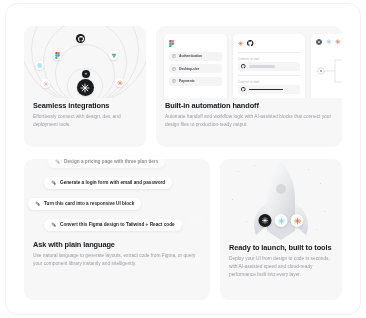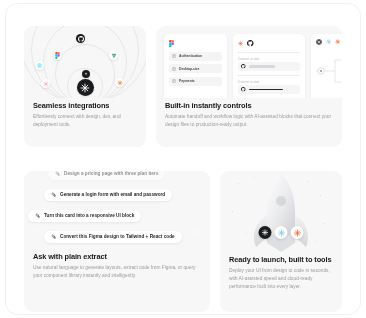--- a/index.html
+++ b/index.html
@@ -10,21 +10,21 @@
     -webkit-font-smoothing:antialiased;
   }
   .page-frame{
     position:absolute;left:6px;top:4px;width:354px;height:310px;
     background:#ffffff;border-radius:12px;
     box-shadow:0 0 0 1px rgba(0,0,0,0.05);
     overflow:hidden;
   }
   .grid{
     position:absolute;left:18px;top:22px;width:318px;height:272px;
-    display:flex;flex-direction:column;gap:24px;
+    display:flex;flex-direction:column;gap:12px;
   }
   .row{display:flex;gap:10px;}
   .card{
     background:#f7f7f7;border-radius:9px;position:relative;overflow:hidden;
   }
   .card.c1{width:122px;height:121px;}
   .card.c2{width:186px;height:121px;}
   .card.c3{width:186px;height:141px;}
   .card.c4{width:122px;height:141px;}
   .visual{position:relative;overflow:hidden;}
@@ -283,21 +283,21 @@
                 <circle cx="32" cy="6" r="3.2" fill="#fff" stroke="#d0d0d4" stroke-width="0.7"></circle>
                 <circle cx="32" cy="6" r="1.1" fill="#9a9ba0"></circle>
                 <circle cx="32" cy="28" r="3.2" fill="#fff" stroke="#d0d0d4" stroke-width="0.7"></circle>
                 <circle cx="32" cy="28" r="1.1" fill="#9a9ba0"></circle>
               </svg>
             </div>
 
           </div>
         </div>
         <div class="copy">
-          <h3>Built-in instantly controls</h3>
+          <h3>Built-in automation handoff</h3>
           <p>Automate handoff and workflow logic with AI-assisted blocks that connect your design files to production-ready output.</p>
         </div>
       </div>
     </div>
 
     <div class="row">
 
       <div class="card c3">
         <div class="visual">
           <div class="pill-stack">
@@ -325,21 +325,21 @@
                 </svg>
               <span>Convert this Figma design to Tailwind + React code</span>
             </div>
             <div class="pill p4">
               
               
             </div>
           </div>
         </div>
         <div class="copy">
-          <h3>Ask with plain extract</h3>
+          <h3>Ask with plain language</h3>
           <p>Use natural language to generate layouts, extract code from Figma, or query your component library instantly and intelligently.</p>
         </div>
       </div>
 
       <div class="card c4">
         <div class="visual">
           <div class="rocket-wrap">
             <span class="star" style="left:18px;top:12px"></span>
             <span class="star" style="left:34px;top:6px"></span>
             <span class="star" style="left:88px;top:10px"></span>

